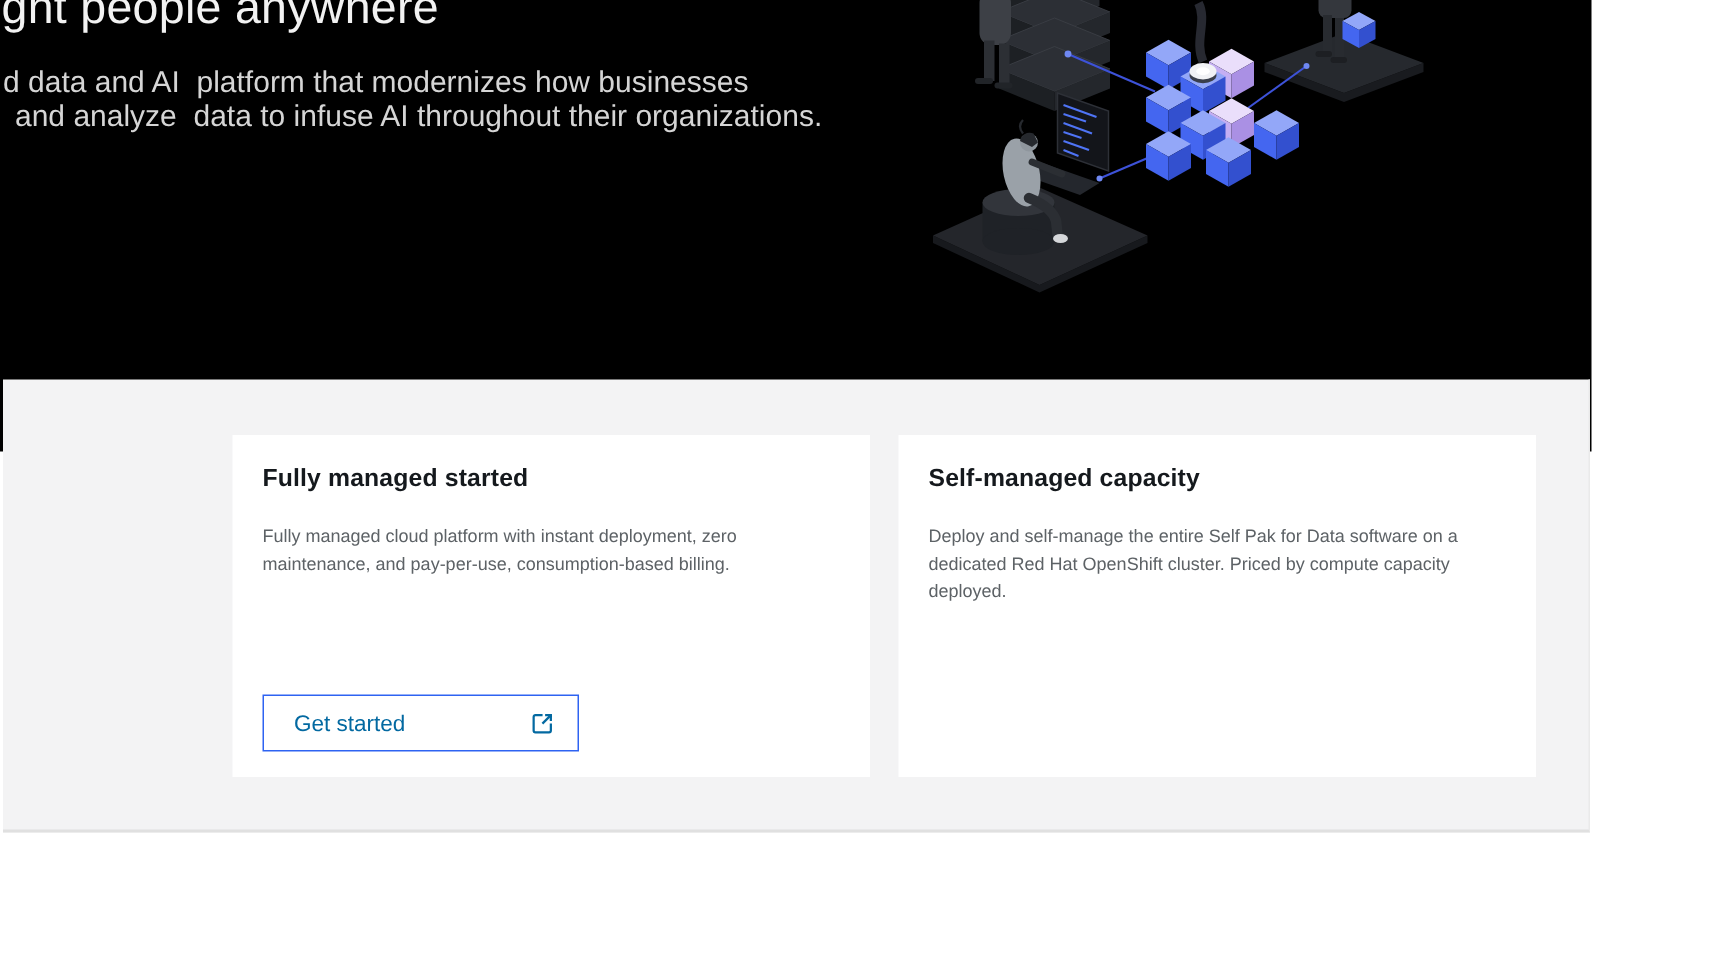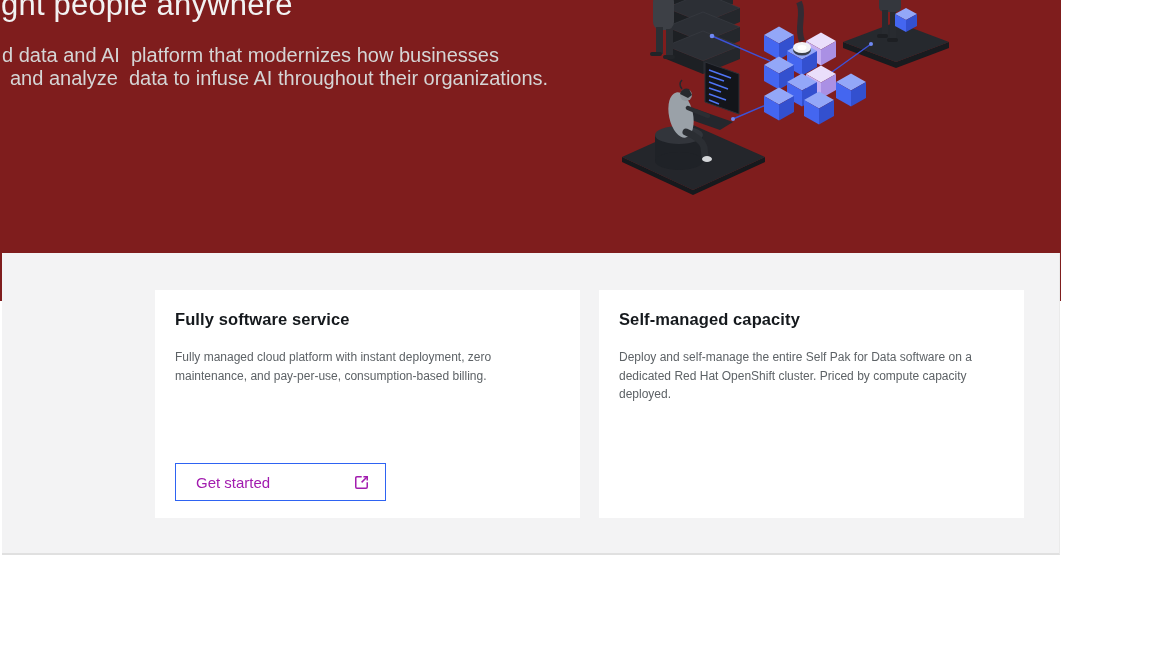--- a/index.html
+++ b/index.html
@@ -6,21 +6,21 @@
   html,body { background:#ffffff; }
   .screen {
     position:relative; width:1152px; height:648px; background:#ffffff;
     font-family:"Liberation Sans","DejaVu Sans",sans-serif; overflow:hidden;
   }
   .page { position:absolute; left:0; top:0; width:1061px; height:555px; }
 
   
   .hero {
     position:relative; width:1061px; height:301px;
-    background:#7f1d1d; overflow:hidden;
+    background:#000000; overflow:hidden;
   }
   .hero-heading {
     position:absolute; left:1px; top:-11px;
     font-size:31px; line-height:31px; font-weight:400;
     color:#f2f2f2; letter-spacing:0.2px; white-space:pre;
   }
   .hero-copy { position:absolute; left:2px; top:44px; }
   .hero-line {
     font-size:20px; line-height:23px; color:#d5d5d5;
     font-weight:400; white-space:pre;
@@ -46,21 +46,21 @@
   .card-body {
     margin-top:19px; max-width:364px;
     font-size:12px; line-height:18.5px; color:#5d6266;
   }
   .cta {
     position:absolute; left:20px; bottom:17px;
     width:211px; height:38px;
     display:flex; align-items:center; justify-content:space-between;
     padding:0 15px 0 20px;
     background:transparent; border:1px solid #2e63f2; border-radius:0;
-    color:#a21caf; font-family:inherit; font-size:15px; cursor:pointer;margin-top:23px;
+    color:#0369a1; font-family:inherit; font-size:15px; cursor:pointer;margin-top:23px;
   }
   .cta svg { flex:0 0 auto; }
 </style>
 </head>
 <body>
 
 <div class="screen">
   <div class="page">
 
     <section class="hero">
@@ -176,21 +176,21 @@
             <polygon points="204,100 219,108.5 219,124.5 204,116" fill="#4466f0"></polygon>
             <polygon points="219,108.5 234,100 234,116 219,124.5" fill="#3350cf"></polygon>
           </g>
       </svg>
     </section>
 
     <section class="offers">
       <div class="cards">
 
         <article class="card">
-          <h2 class="card-title">Fully software service</h2>
+          <h2 class="card-title">Fully managed started</h2>
           <p class="card-body">Fully managed cloud platform with instant deployment, zero maintenance, and pay-per-use, consumption-based billing.</p>
           <button class="cta">
             <span>Get started</span>
             <svg width="17" height="17" viewBox="0 0 16 16">
               <path d="M8.2,2.6 H3.7 C3.1,2.6 2.6,3.1 2.6,3.7 V12.3 C2.6,12.9 3.1,13.4 3.7,13.4 H12.3 C12.9,13.4 13.4,12.9 13.4,12.3 V7.8" fill="none" stroke="currentColor" stroke-width="1.4"></path>
               <path d="M9.8,2.6 H13.4 V6.2" fill="none" stroke="currentColor" stroke-width="1.4"></path>
               <path d="M13.1,2.9 L8.1,7.9" fill="none" stroke="currentColor" stroke-width="1.4"></path>
             </svg>
           </button>
         </article>

